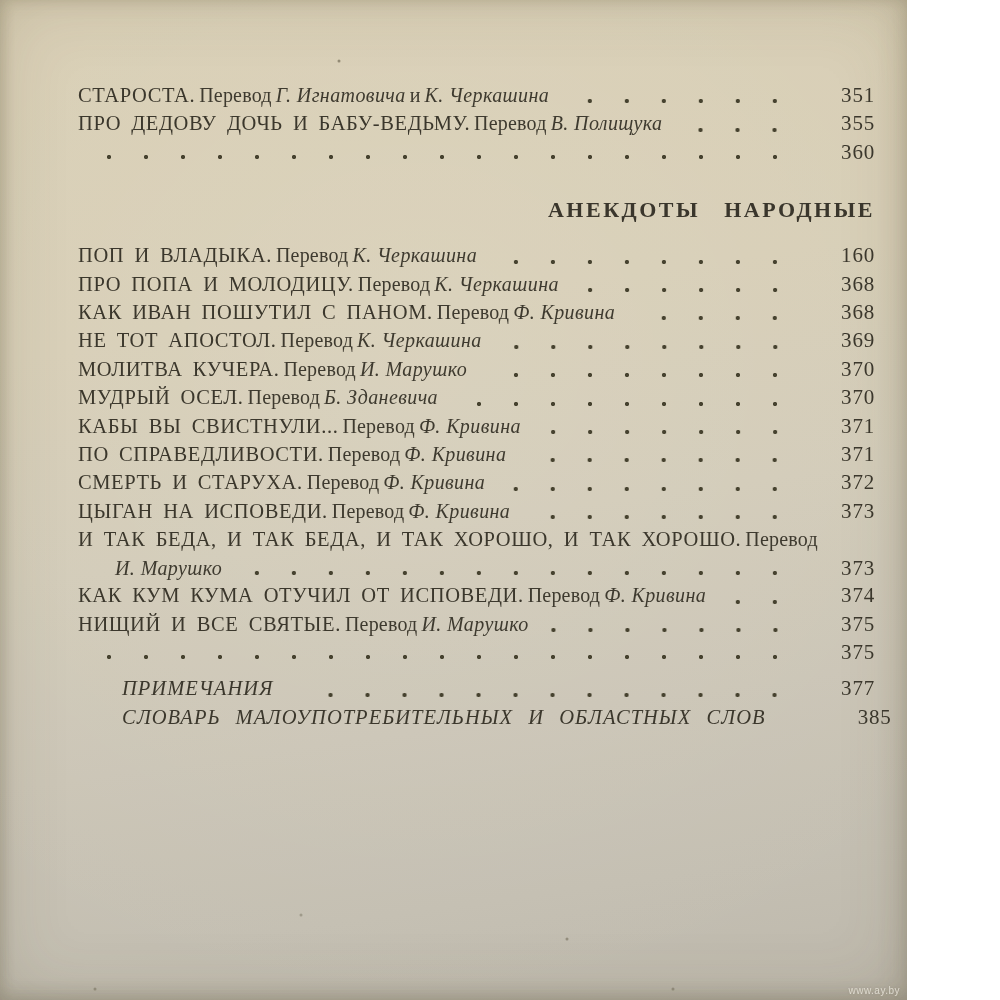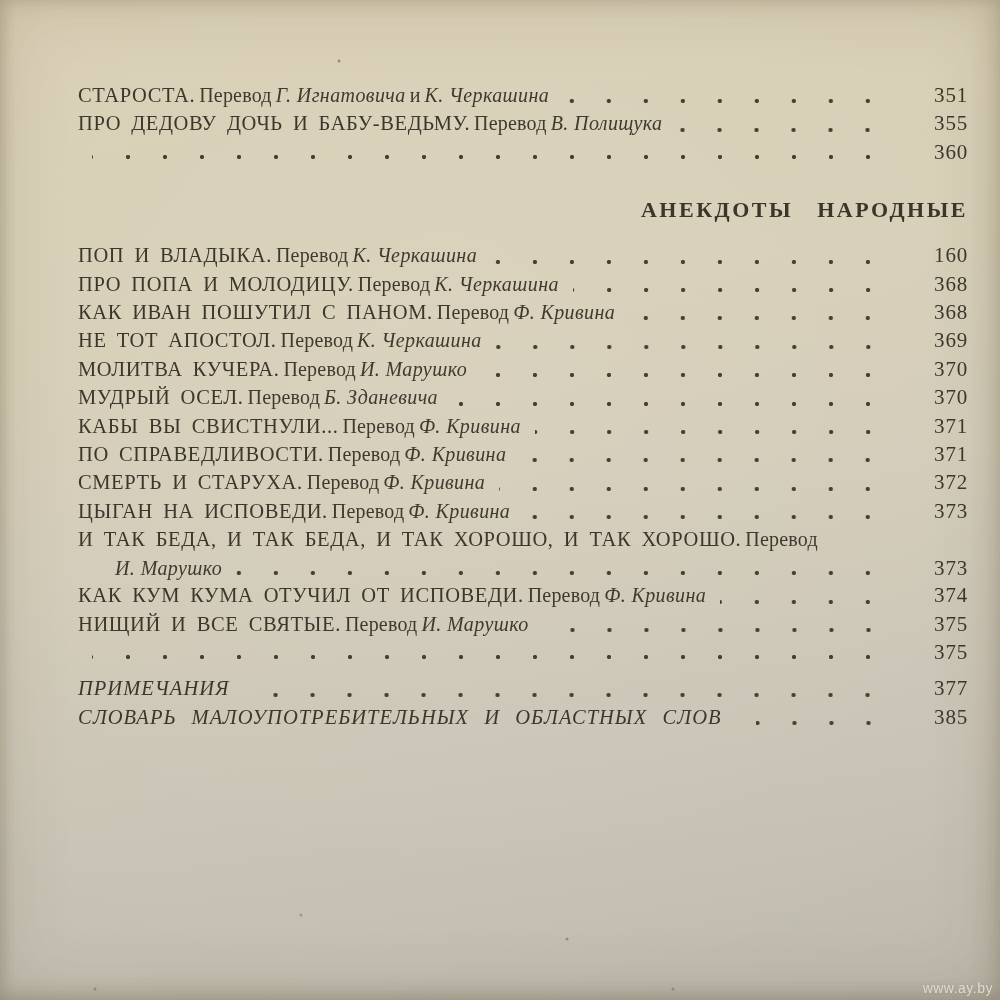--- a/index.html
+++ b/index.html
@@ -3,21 +3,21 @@
 <meta charset="utf-8">
 <style>
   html, body {
     margin: 0; padding: 0;
     width: 1000px; height: 1000px;
     overflow: hidden;
     font-family: "Liberation Serif", "DejaVu Serif", serif;
   }
   .photo {
     position: relative;
-    width: 1000px; height: 1000px;
+    width: 907px; height: 1000px;
     background:
       radial-gradient(130% 110% at 46% 36%, rgba(255,255,255,0.09), rgba(0,0,0,0) 62%),
       linear-gradient(172deg, #d9cfb5 0%, #d7ceb6 32%, #d2cbb8 52%, #cbc5b6 70%, #c4bfb2 86%, #bdb8ac 100%);
     box-shadow:
       inset 0 0 70px rgba(78,66,40,0.16),
       inset -10px 0 22px rgba(78,66,40,0.10),
       inset 5px 0 12px rgba(78,66,40,0.10),
       inset 0 -8px 16px rgba(60,55,40,0.10);
   }
   
@@ -85,32 +85,32 @@
   .section-heading {
     font-size: 22px;
     font-weight: 700;
     letter-spacing: 2.5px;
     word-spacing: 16px;
     text-align: right;
     color: #3a362c;
     margin: 29px 0 17px 30px;
     line-height: 30px;
   }
-  .back-matter { margin-top: 9px; }
+  .back-matter { margin-top: 9px; margin-left: 44px; }
   .back-matter .title {
     font-style: italic;
     letter-spacing: 1px;
   }
   .back-matter .row.wide .title { word-spacing: 9px; }
   .back-matter .leader { margin-left: 34px; }
   .watermark {
     position: absolute;
     right: 7px; bottom: 4px;
     font-family: "Liberation Sans", "DejaVu Sans", sans-serif;
-    font-size: 14px;
+    font-size: 10px;
     letter-spacing: 0.5px;
     color: rgba(233,229,219,0.85);
     text-shadow: 0 0 2px rgba(120,112,95,0.35);
   }
 </style>
 </head>
 <body>
 
 <div class="photo">
   <div class="content">

